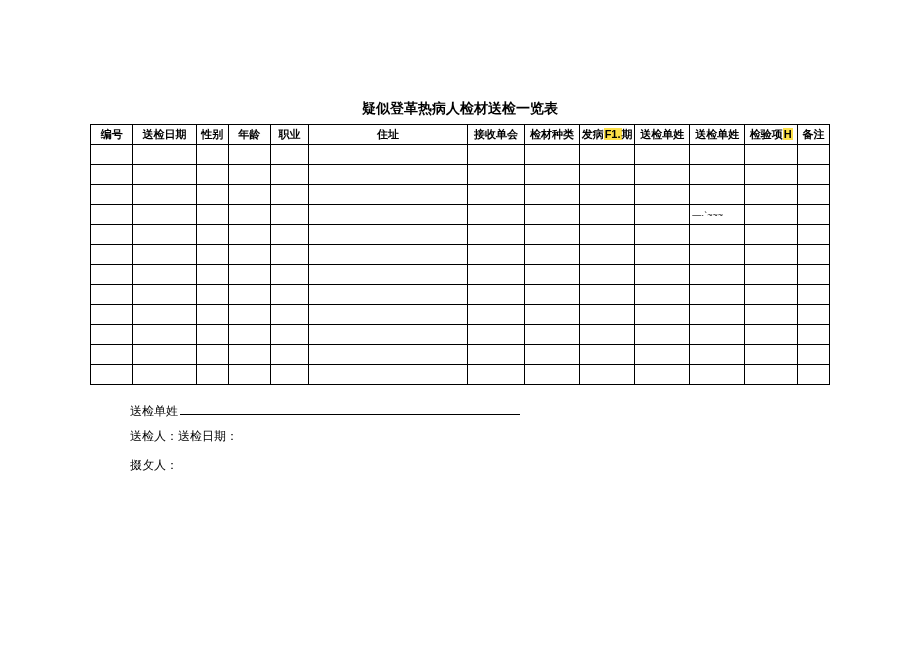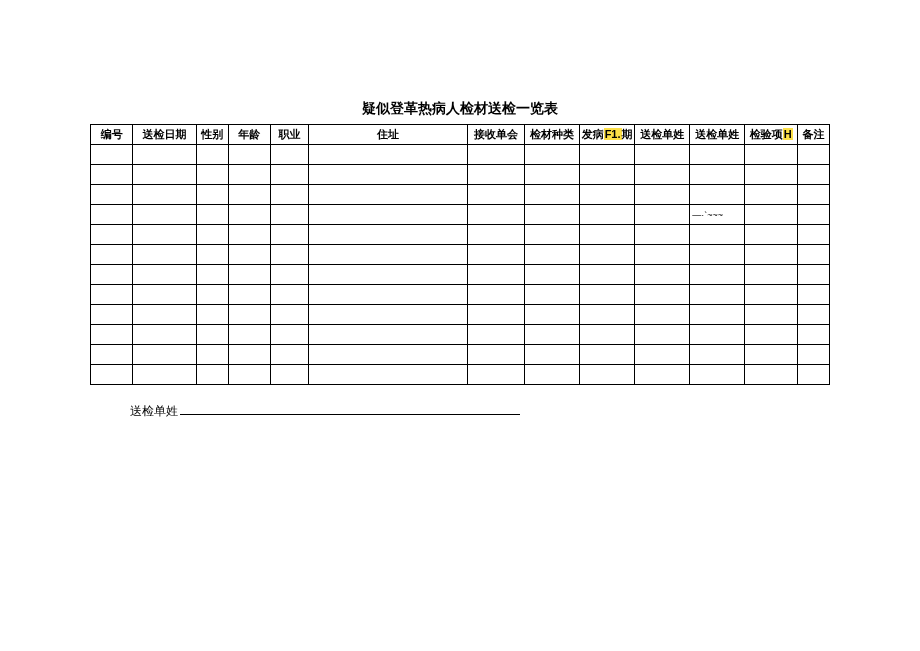--- a/index.html
+++ b/index.html
@@ -301,14 +301,21 @@
           <td></td>
         </tr>
       </tbody>
   </table>
 
   <div class="footer">
     <div class="footer-row">
       <span>送检单姓</span>
       <span class="underline"></span>
     </div>
+    <div class="footer-row">
+      <span>送检人：</span>
+      <span>送检日期：</span>
+    </div>
+    <div class="footer-row" style="margin-top:6px">
+      <span>掇攵人：</span>
+    </div>
   </div>
 </div>
 
 </body></html>

